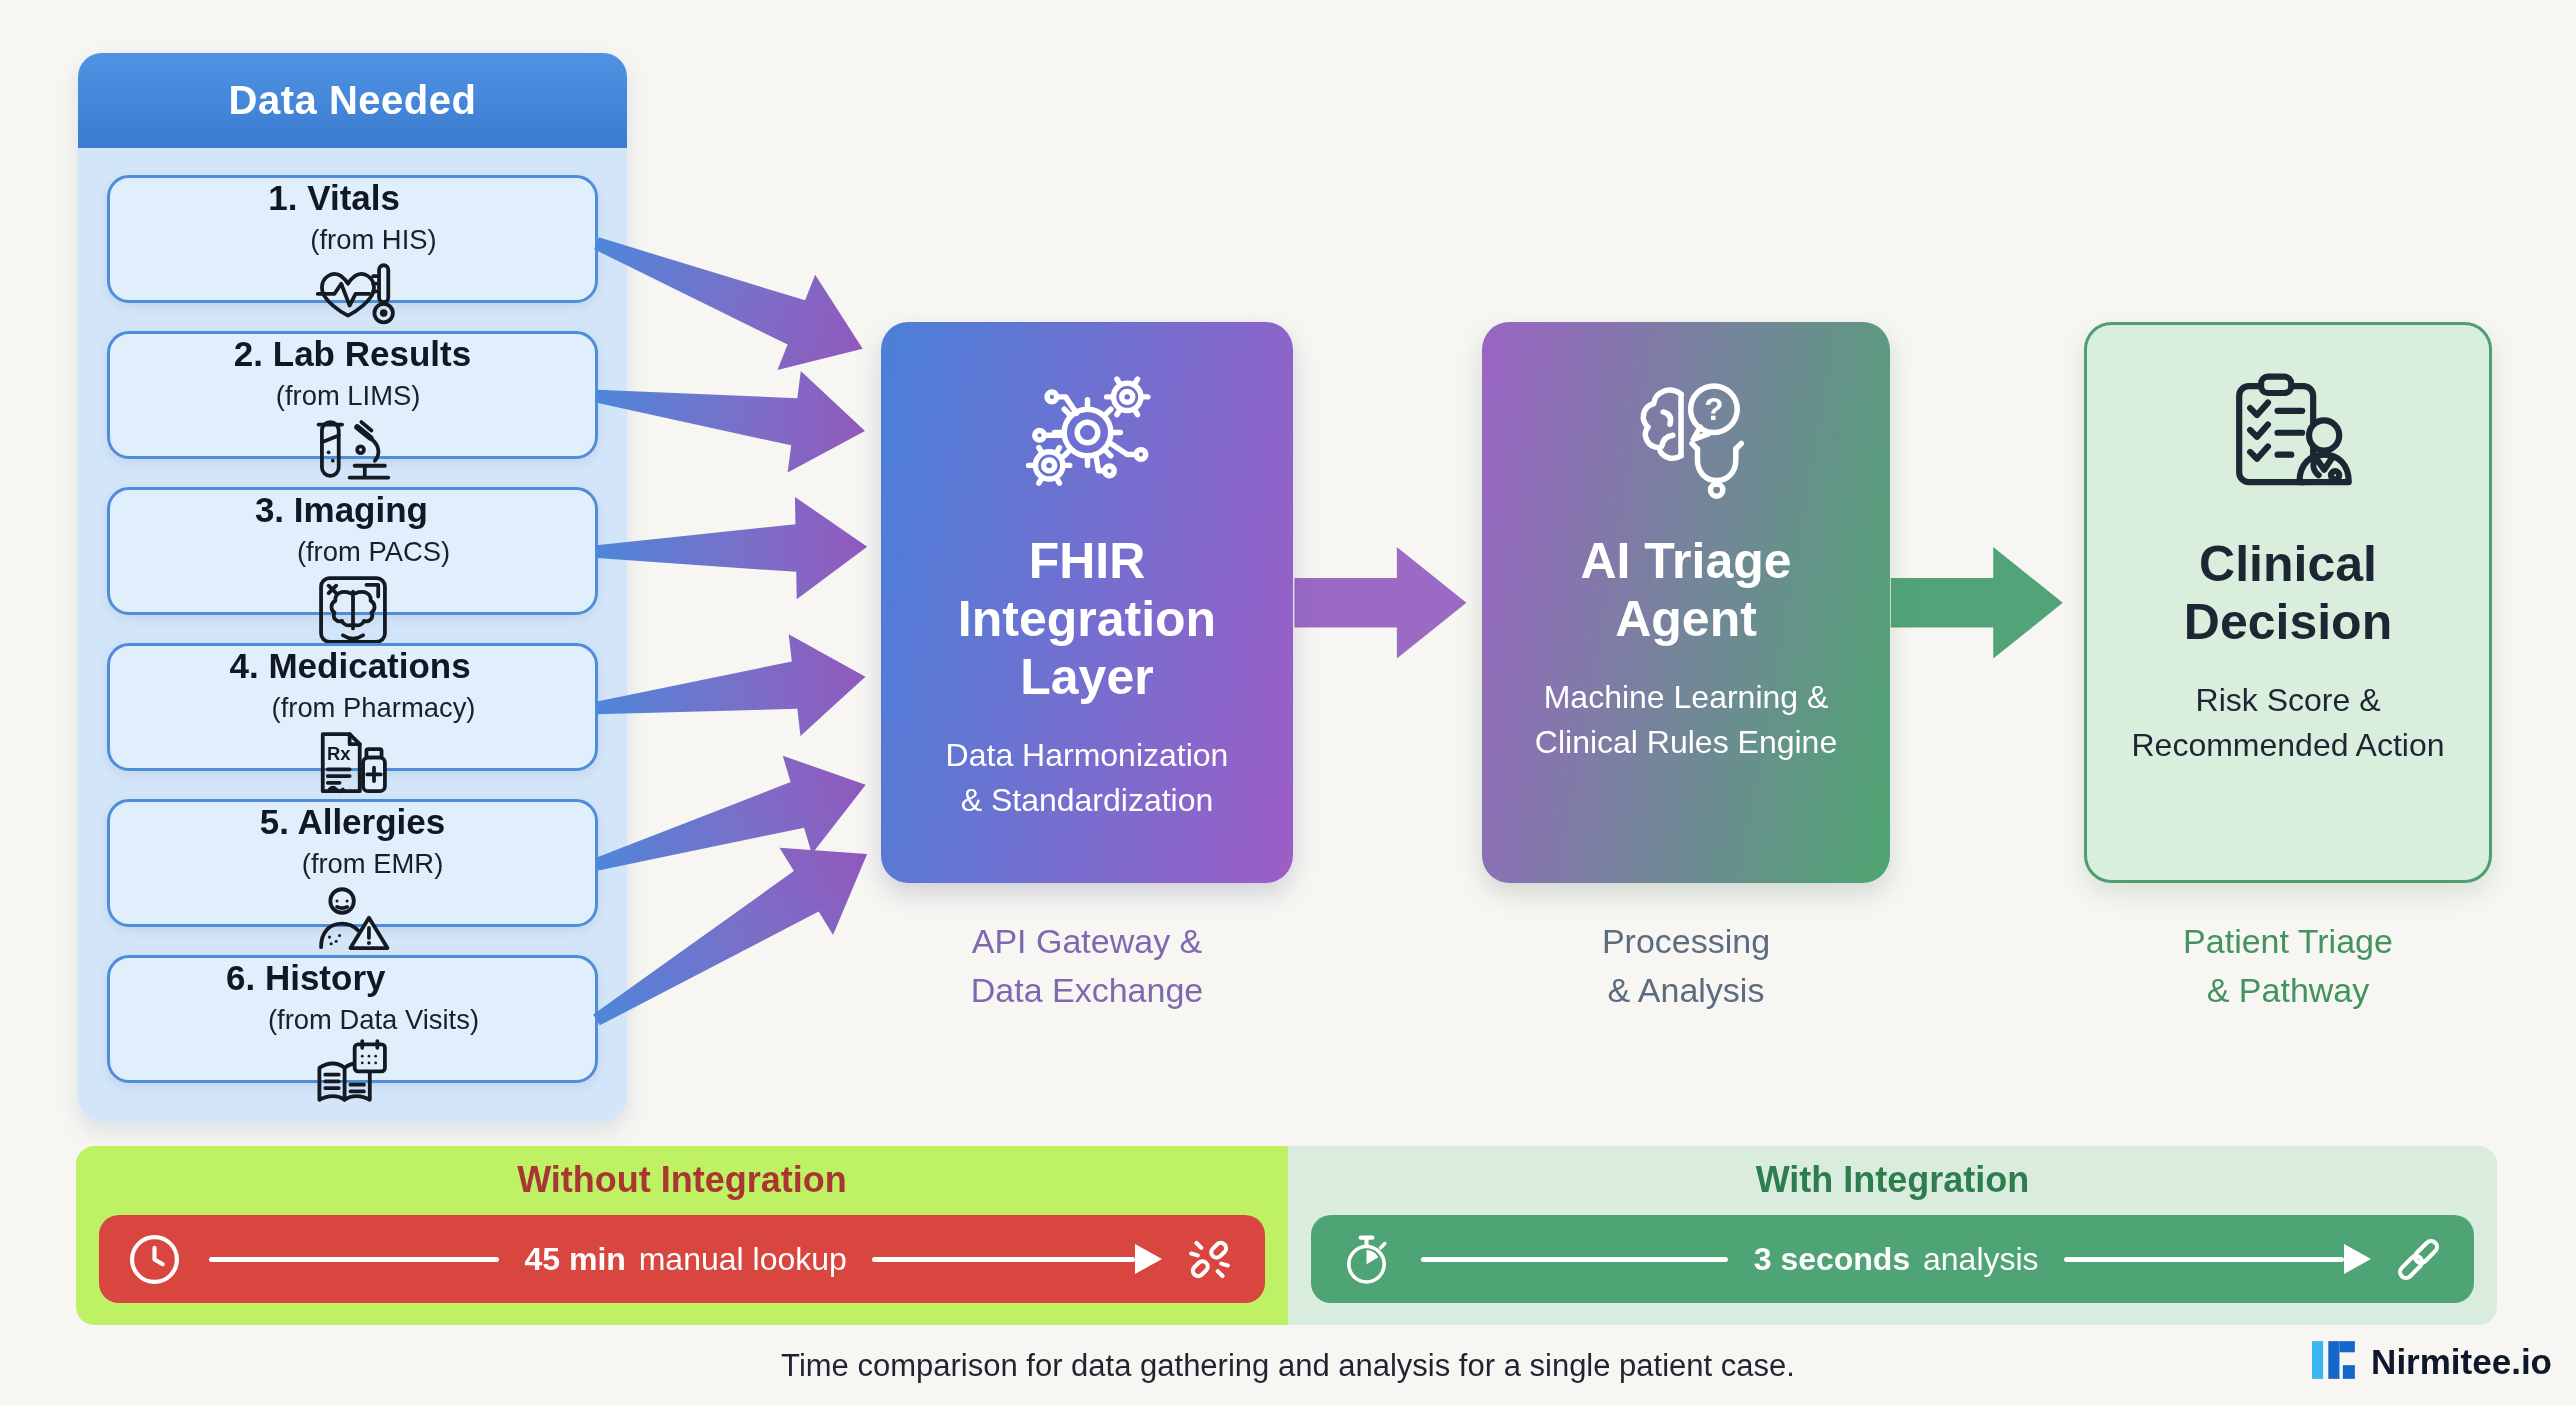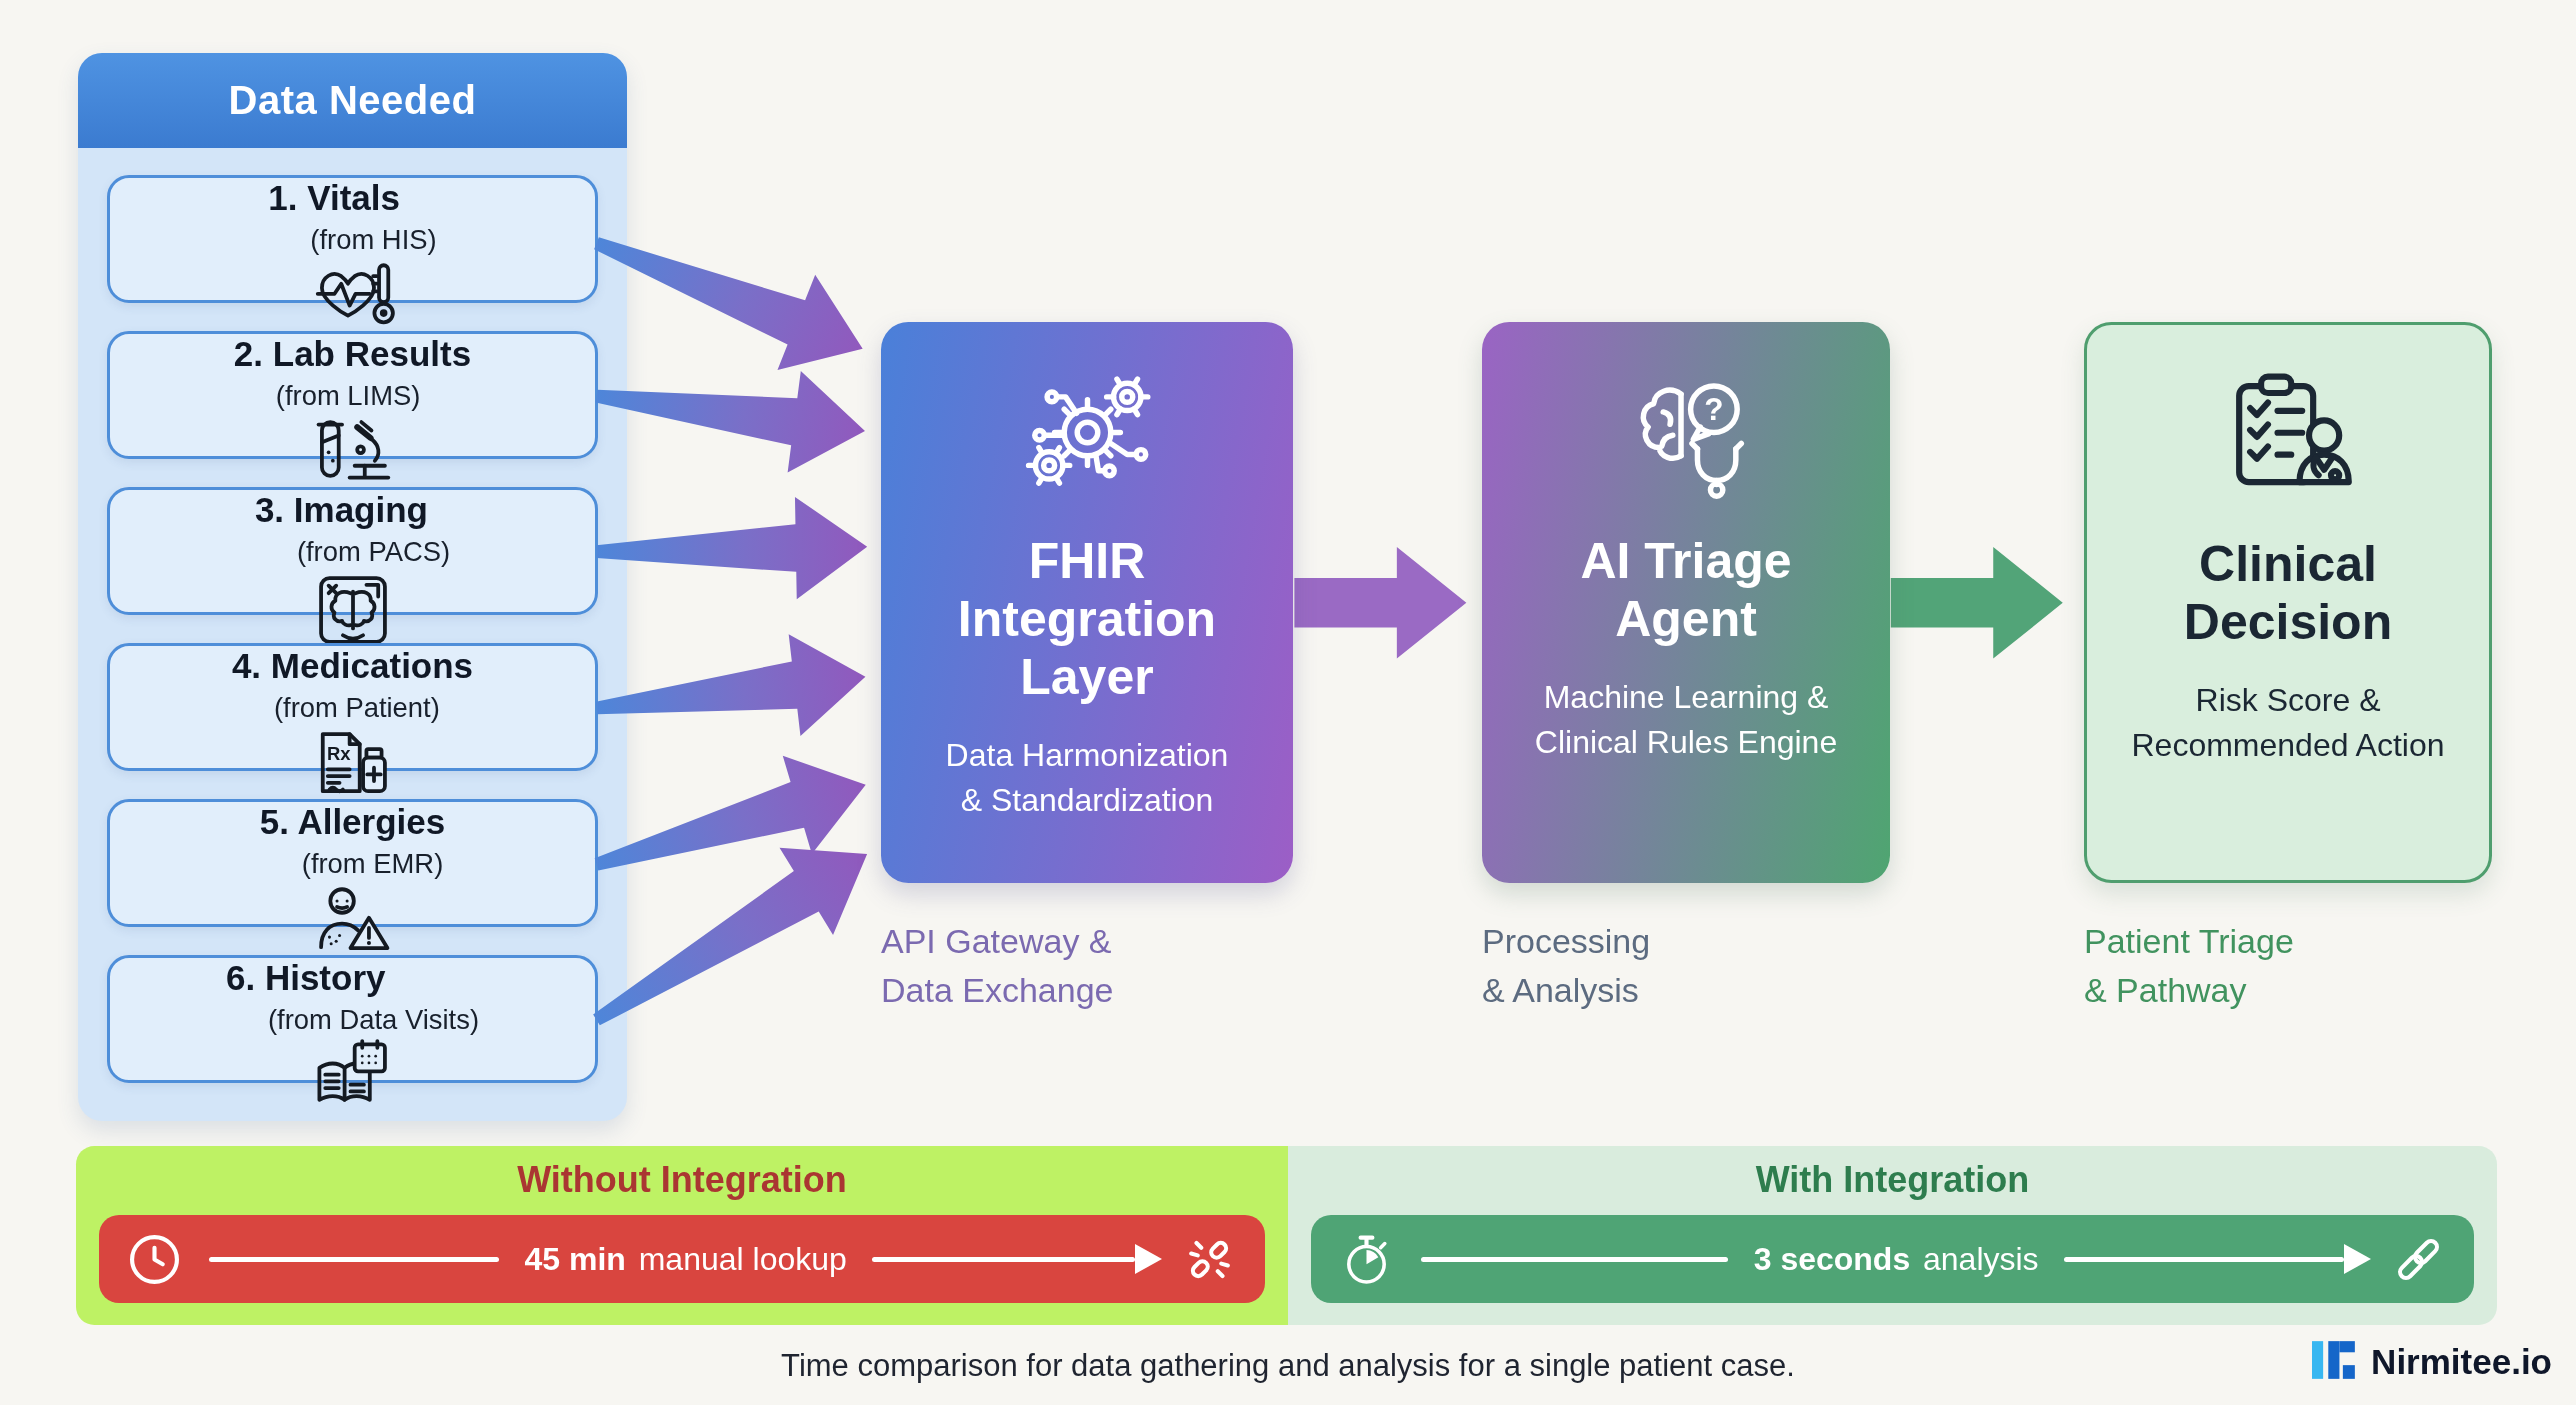--- a/index.html
+++ b/index.html
@@ -45,21 +45,21 @@
   #stage-ai{left:1482px;width:408px;background:linear-gradient(100deg,#9a64c4,#4fa571);color:#fff;
     box-shadow:0 11px 24px rgba(80,120,100,.22);}
   #stage-clinical{left:2084px;width:408px;background:#d9eedd;border:3.7px solid #4f9e6e;color:#1b2733;
     box-shadow:0 11px 24px rgba(70,120,90,.16);}
   .stage-icon svg{width:137px;height:137px;display:block;}
   .iw{fill:none;stroke:#ffffff;stroke-width:4;stroke-linecap:round;stroke-linejoin:round;}
   .ig{fill:none;stroke:#1b2733;stroke-width:4.5;stroke-linecap:round;stroke-linejoin:round;}
   .stage-title{margin-top:31px;font-size:50px;font-weight:bold;line-height:1.16;}
   .stage-sub{margin-top:27.4px;font-size:32px;line-height:1.4;}
 
-  .caption{position:absolute;top:917px;font-size:34px;line-height:1.45;}
+  .caption{position:absolute;top:917px;text-align:center;font-size:34px;line-height:1.45;}
   #caption-fhir{left:881px;width:412px;color:#7b6ab0;}
   #caption-ai{left:1482px;width:408px;color:#5c6b80;}
   #caption-clinical{left:2084px;width:408px;color:#41935f;}
 
   
   .arrows-svg{position:absolute;left:0;top:0;pointer-events:none;}
 
   
   .compare-panel{position:absolute;top:1146px;height:179px;box-sizing:border-box;padding:12.8px 23px 0 23px;}
   #panel-without{left:76px;width:1212px;background:#bef264;border-radius:18.3px 0 0 18.3px;}
@@ -146,21 +146,21 @@
           <path d="M53,68 c4,1 9,-1 10,-5 c7,2 12,-4 9,-10 c5,-3 5,-11 -1,-14 c1,-8 -7,-13 -18,-9"></path>
           <path d="M50,28 v44"></path>
           <path d="M38,80 q12,8 24,0"></path>
         </svg>
       </span>
     </div>
 
     <div class="card">
       <div class="card-text">
         <div class="card-title">4. Medications</div>
-        <div class="card-sub">(from Patient)</div>
+        <div class="card-sub">(from Pharmacy)</div>
       </div>
       <span class="card-icon">
         <svg viewBox="0 0 100 100" class="ic">
           <path d="M14,12 h32 l12,12 v56 h-44 z"></path>
           <path d="M46,12 v12 h12"></path>
           <text x="19" y="43" font-size="22" font-weight="bold" fill="#141a22" stroke="none" font-family="Liberation Sans, sans-serif">Rx</text>
           <path d="M20,54 h26 M20,62 h26 M20,70 h14"></path>
           <path d="M22,78 q4,-4 8,0 q4,4 8,0"></path>
           <rect x="66" y="30" width="18" height="10" rx="2" fill="#e1eefb"></rect>
           <rect x="62" y="40" width="26" height="40" rx="6" fill="#e1eefb"></rect>

